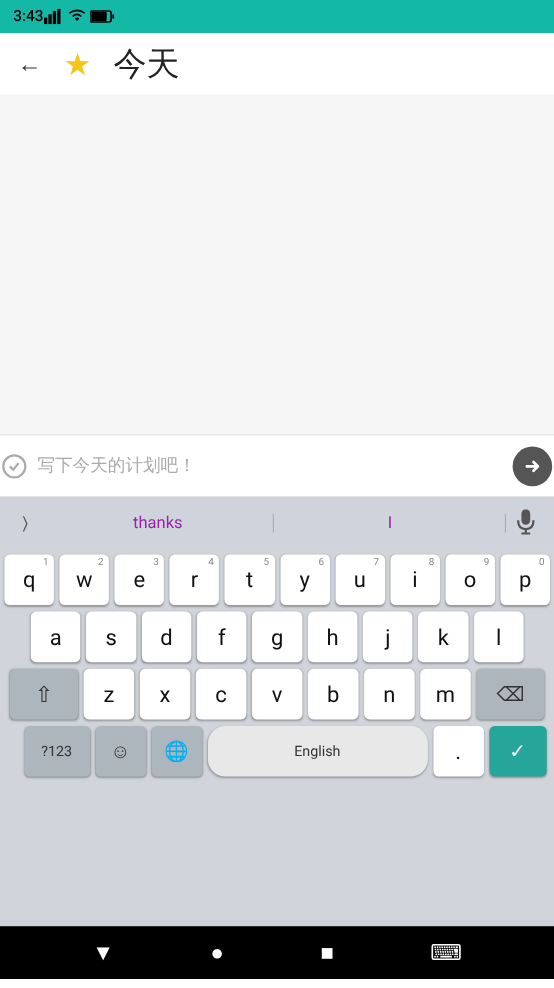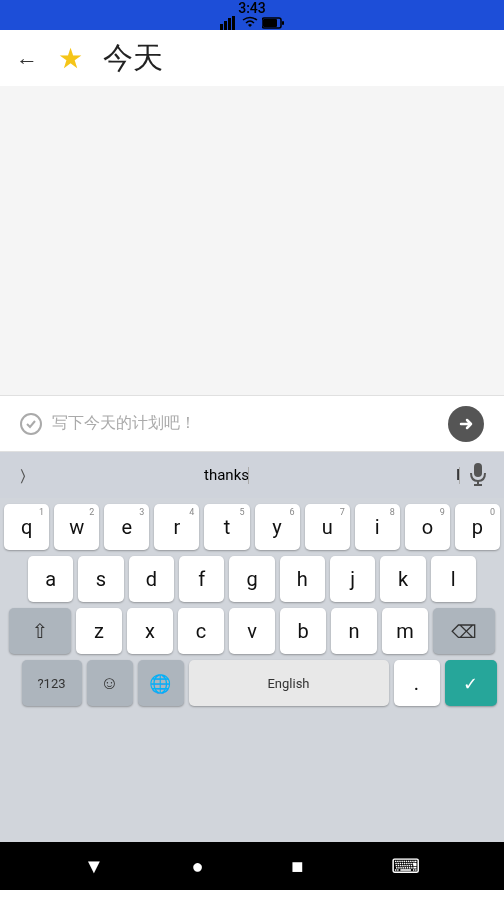--- a/index.html
+++ b/index.html
@@ -9,26 +9,25 @@
       height: 898px;
       background: #fff;
       font-family: 'Roboto', Arial, sans-serif;
       overflow: hidden;
       position: relative;
     }
 
     
     .status-bar {
       height: 30px;
-      background: #1d4ed8;
+      background: #14b8a6;
       display: flex;
       align-items: center;
       justify-content: flex-start;
       padding: 0 12px;
-      flex-direction: column;
     }
     .status-time {
       font-size: 14px;
       font-weight: 500;
       color: #000;
     }
     .status-icons {
       display: flex;
       align-items: center;
       gap: 4px;
@@ -67,21 +66,21 @@
       background: #f5f5f5;
       border-bottom: 1px solid #e0e0e0;
     }
 
     
     .input-row {
       height: 56px;
       background: #fff;
       display: flex;
       align-items: center;
-      padding: 0 20px;
+      padding: 0 2px;
       border-bottom: 1px solid #e0e0e0;
     }
     .check-circle {
       width: 22px;
       height: 22px;
       border-radius: 50%;
       border: 2px solid #aaa;
       display: flex;
       align-items: center;
       justify-content: center;
@@ -129,23 +128,23 @@
       width: 30px;
       display: flex;
       align-items: center;
       justify-content: center;
       color: #555;
       font-size: 16px;
       cursor: pointer;
     }
     .suggestion-item {
       flex: 1;
-      text-align: right;
+      text-align: center;
       font-size: 15px;
-      color: #000000;
+      color: #a21caf;
       cursor: pointer;
       padding: 8px 0;
       position: relative;
     }
     .suggestion-item:not(:last-child)::after {
       content: '';
       position: absolute;
       right: 0;
       top: 25%;
       height: 50%;
@@ -204,21 +203,21 @@
       background: #adb5bd;
       color: #333;
       font-size: 14px;
     }
     .key-space {
       background: #e8e8e8;
       font-size: 14px;
       color: #333;
       flex: 3;
       max-width: 200px;
-      border-radius: 5px;
+      border-radius: 16px;
     }
     .key-wide {
       flex: 1.5;
       max-width: 62px;
     }
     .key-shift {
       font-size: 20px;
     }
     .key-delete {
       font-size: 18px;

